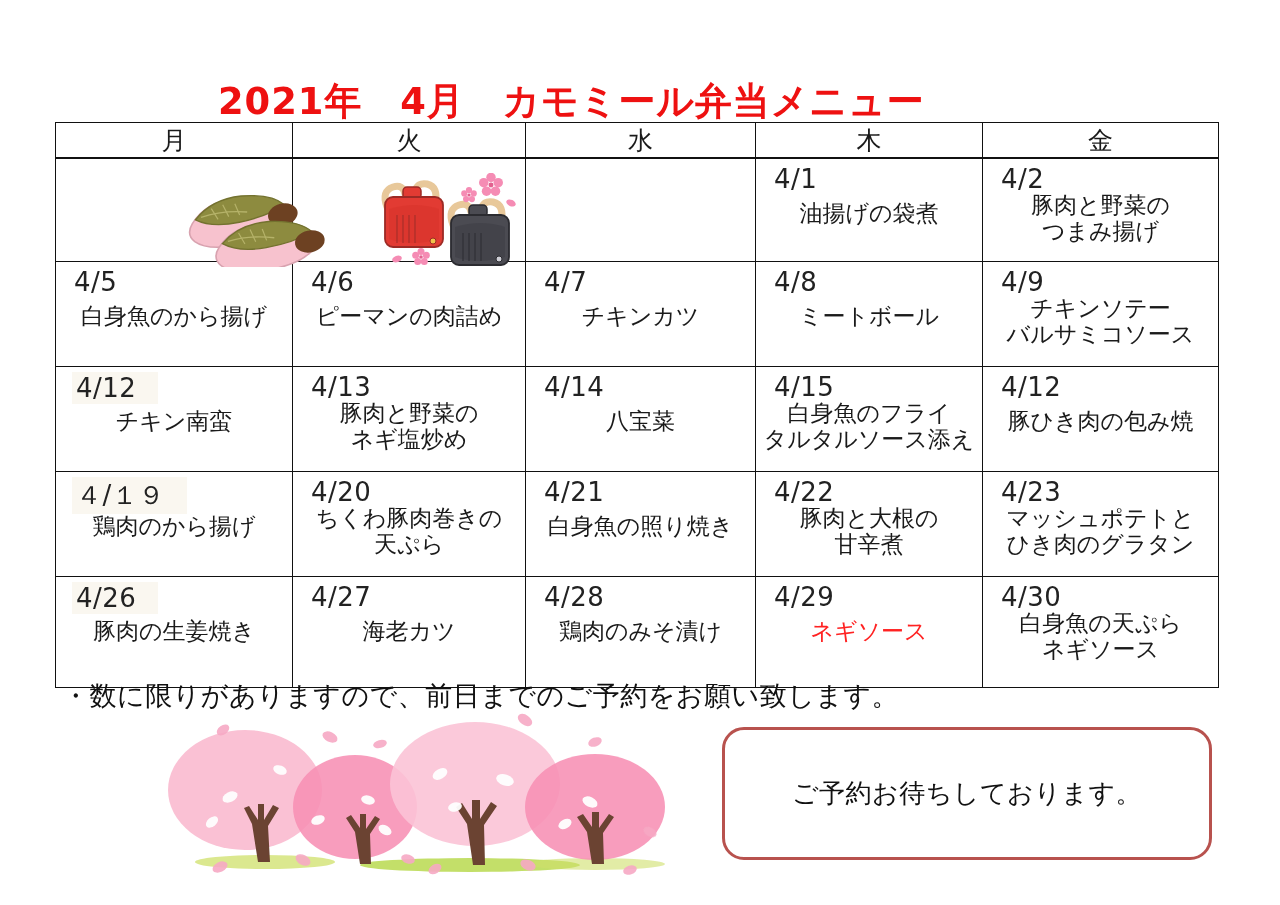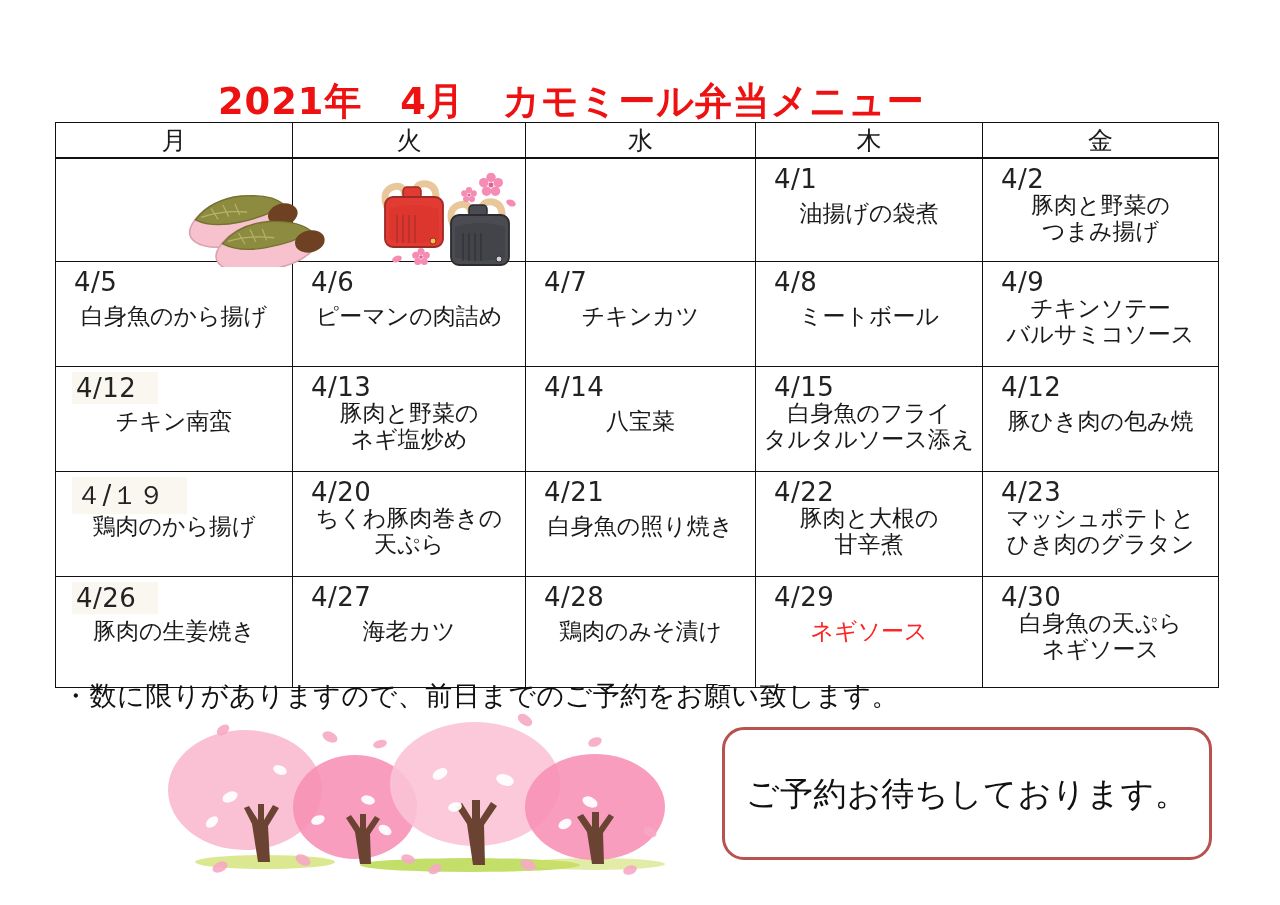--- a/index.html
+++ b/index.html
@@ -183,21 +183,21 @@
     border: 3px solid #b8524e;
     border-radius: 22px;
     box-sizing: border-box;
     display: flex;
     flex-direction: column;
     align-items: center;
     justify-content: center;
     background: #ffffff;
   }
   .contact-line {
-    font-size: 33px;
+    font-size: 26px;
     line-height: 1.32;
     color: #111;
     letter-spacing: 0.5px;
     white-space: nowrap;
   }
   .contact-line.phone {
     font-size: 30px;
     letter-spacing: 2px;
   }
 </style>

